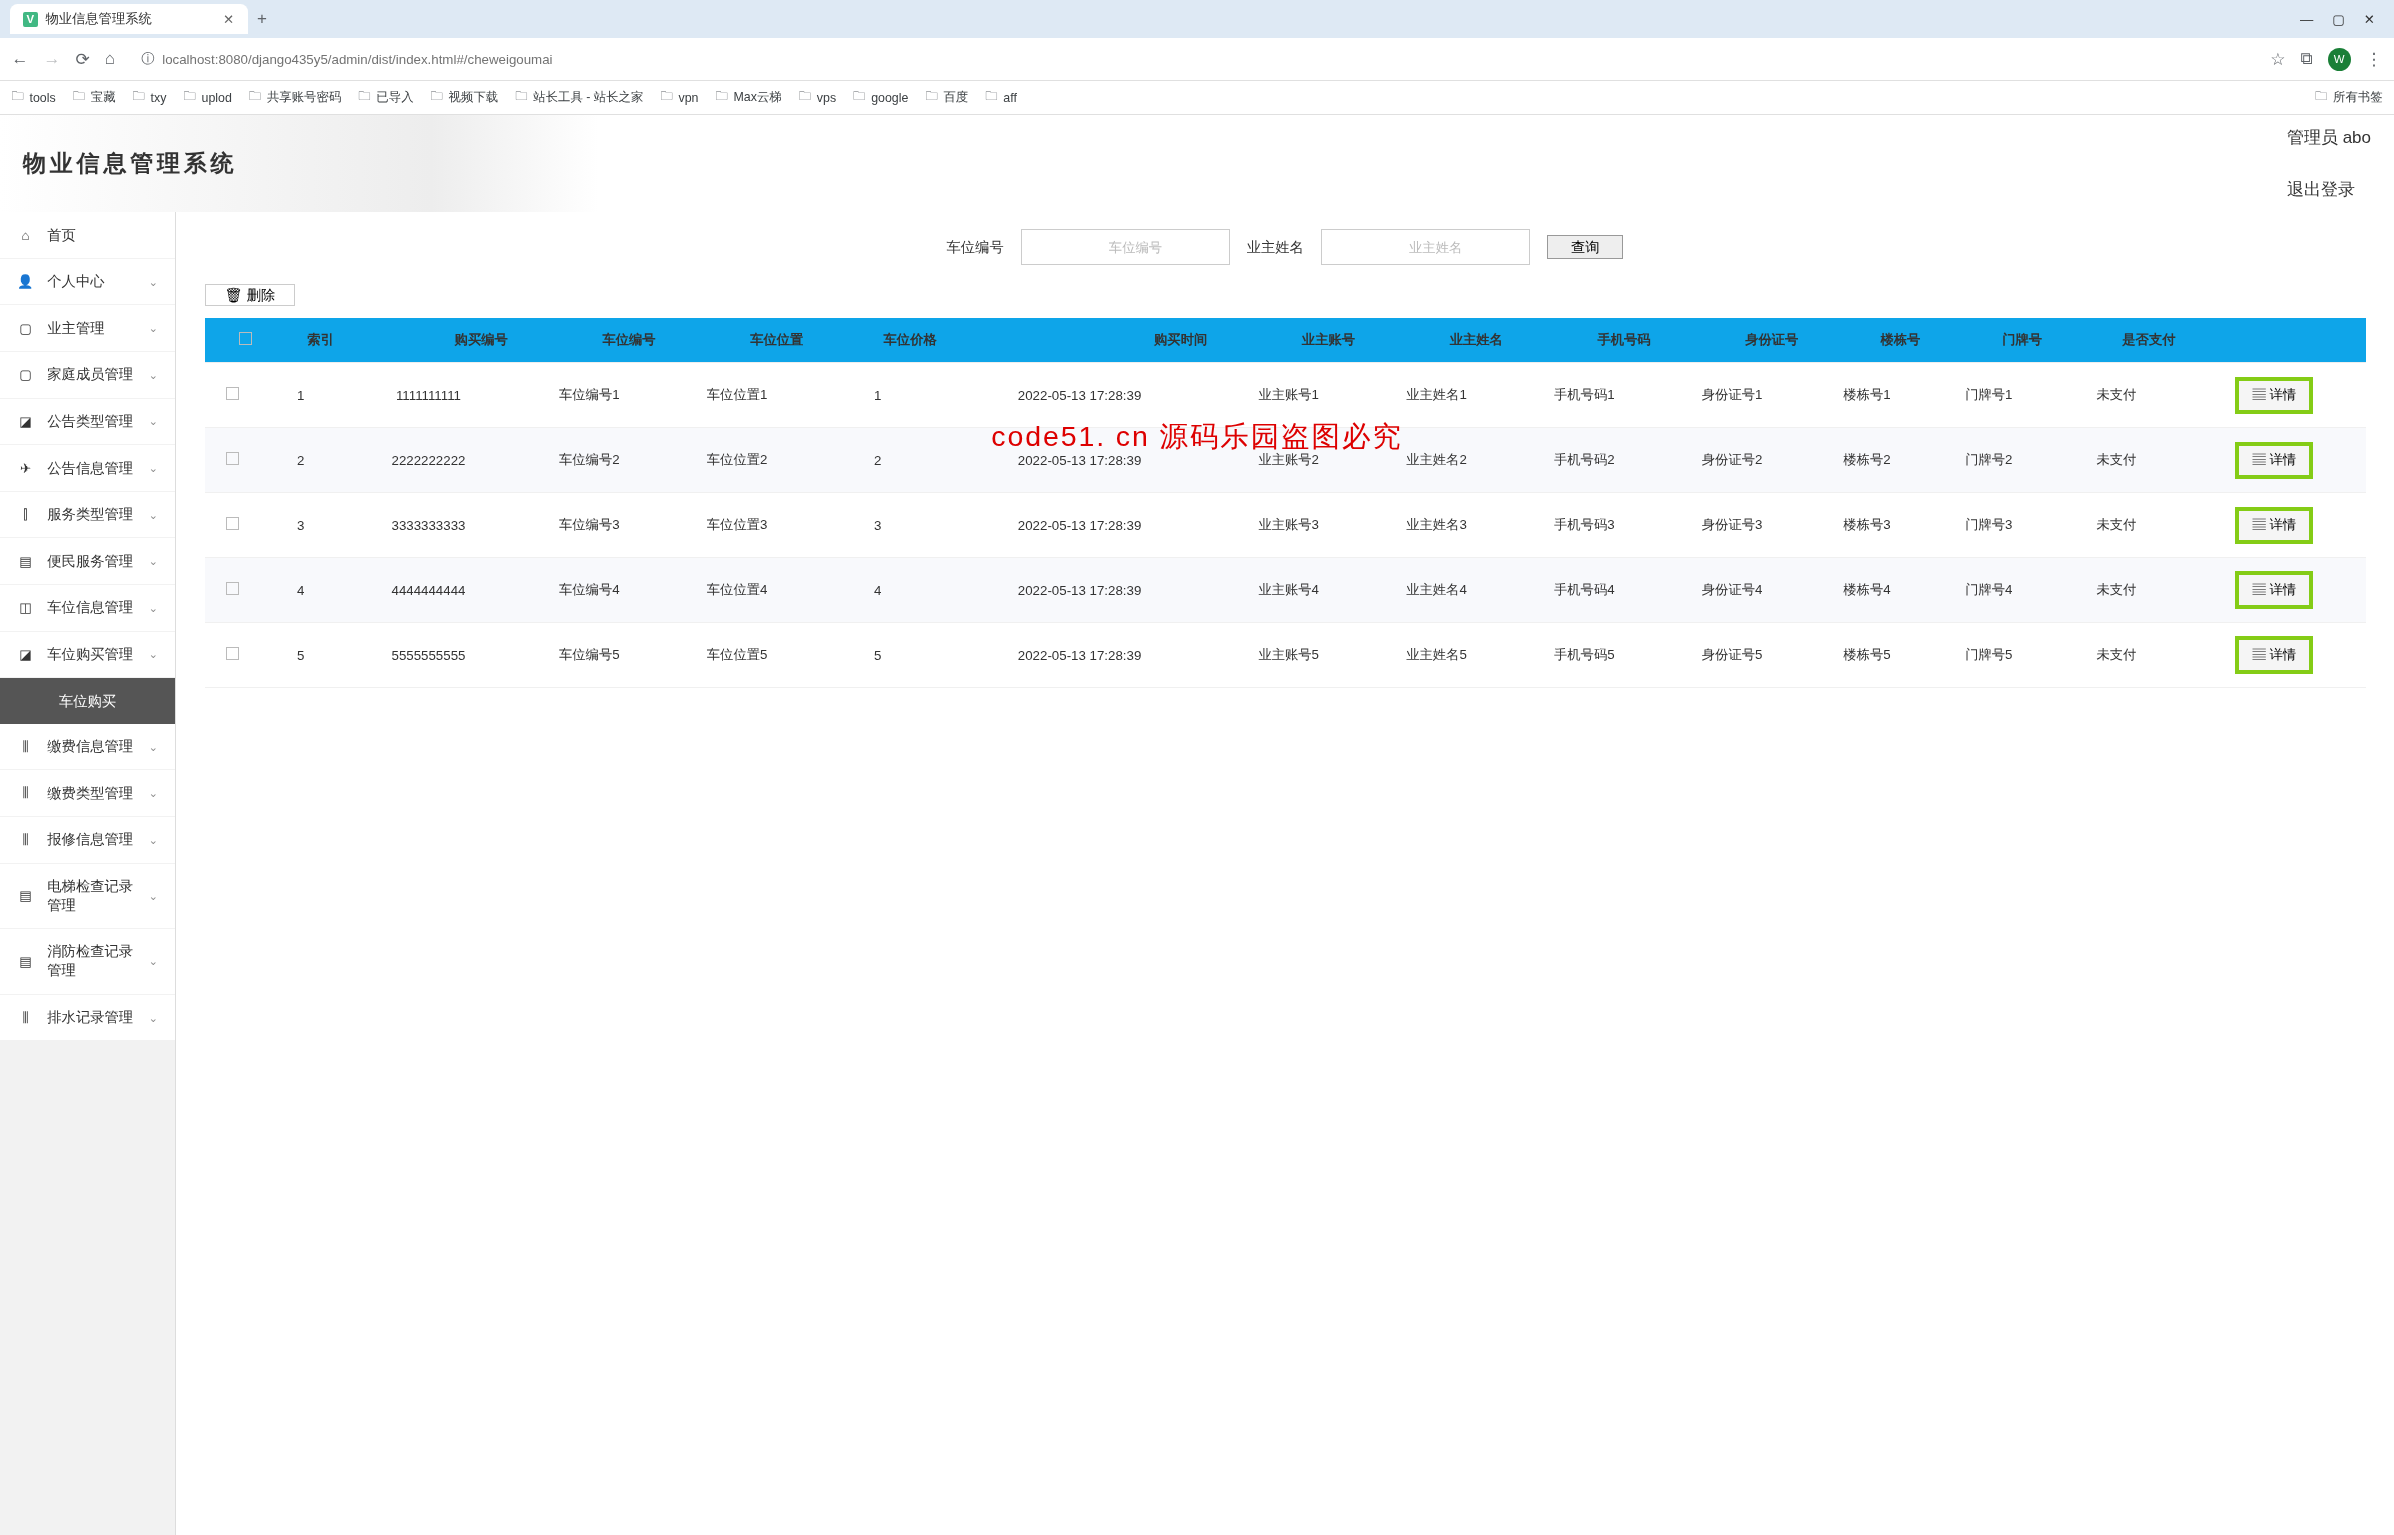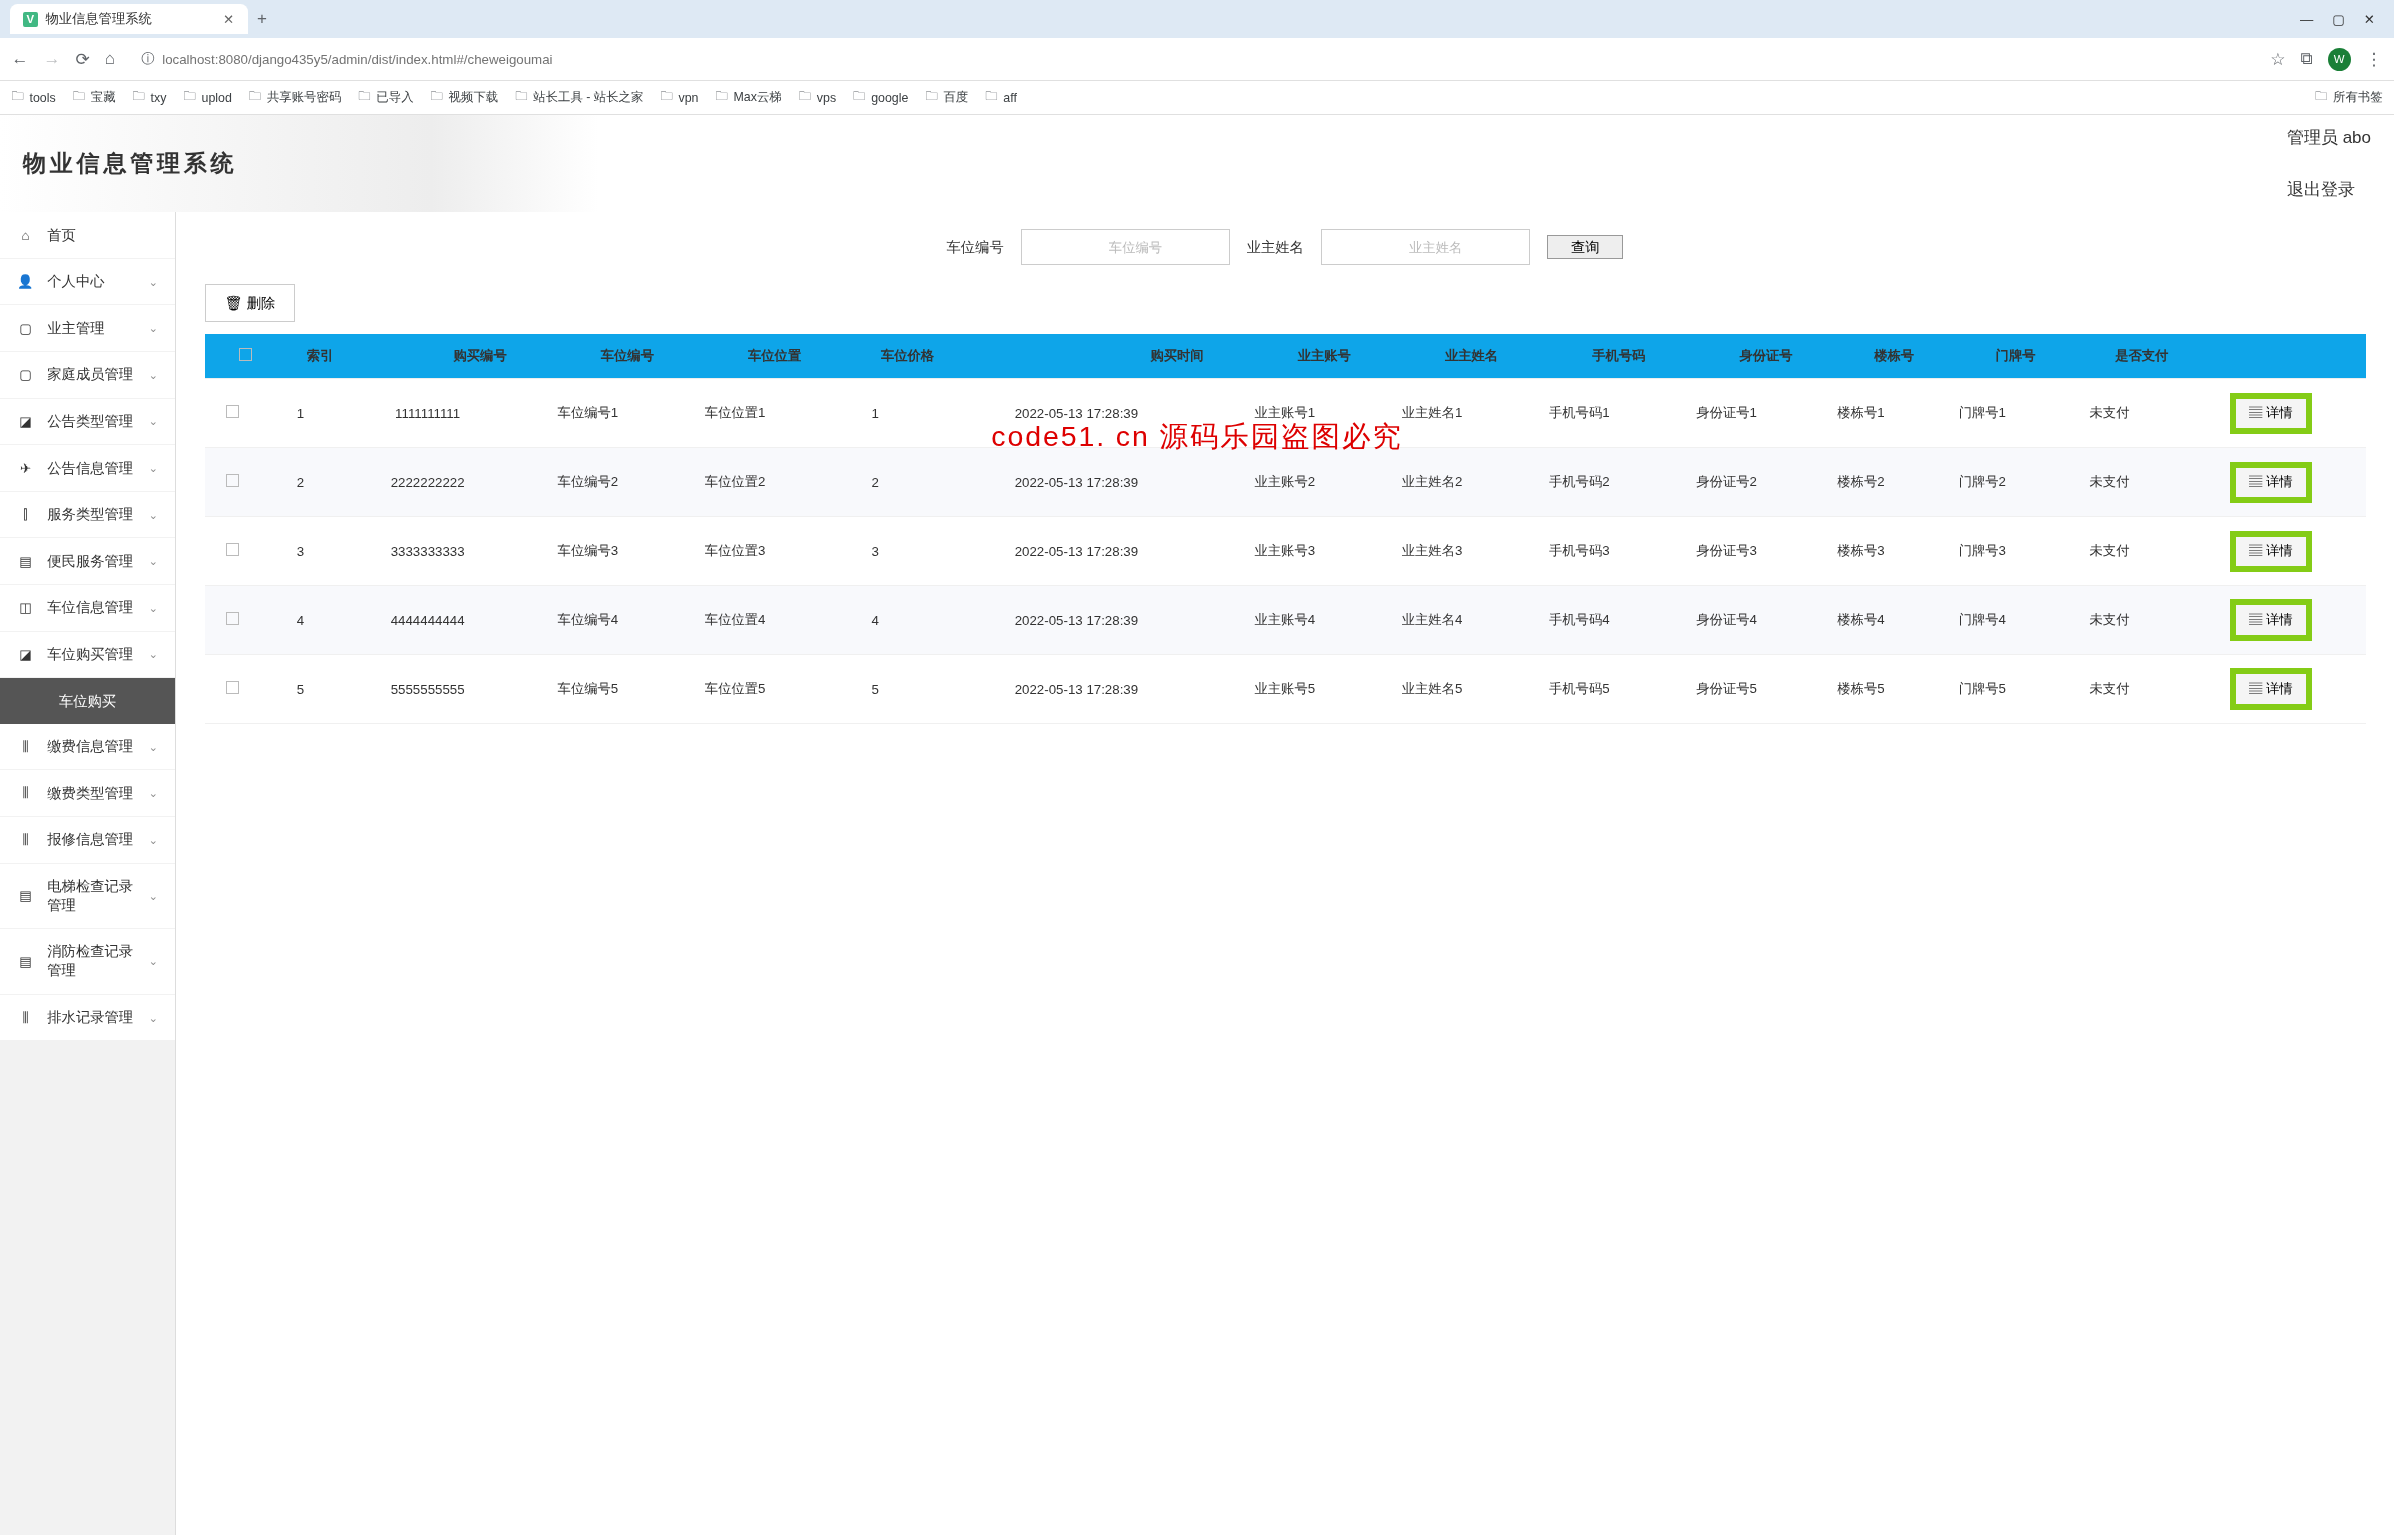--- a/index.html
+++ b/index.html
@@ -40,28 +40,28 @@
 .breadcrumb .sep { margin: 0 9.5px; color: #999; }
 .breadcrumb .cur { color: #666; }
 
 .search-bar { display: flex; align-items: center; justify-content: center; gap: 17px; margin-bottom: 19px; }
 .search-label { font-size: 14.3px; }
 .search-input { width: 209px; height: 36px; border: 1px solid #ccc; padding: 0 9.5px 0 30px; font-size: 13.3px; position: relative; }
 .search-wrap { position: relative; }
 .search-wrap::before { content: "⌕"; position: absolute; left: 9.5px; top: 7.6px; color: #bbb; font-size: 15px; }
 .btn-query { height: 24px; padding: 0 23px; border: 1.9px solid #999; background: #eee; cursor: pointer; font-size: 14.3px; }
 
-.btn-delete { height: 38px; padding: 0 19px; border: 1px solid #ccc; background: #fff; cursor: pointer; font-size: 14.3px; margin-bottom: 11.4px; }
+.btn-delete { height: 22px; padding: 0 19px; border: 1px solid #ccc; background: #fff; cursor: pointer; font-size: 14.3px; margin-bottom: 11.4px; }
 
 .table { width: 100%; border-collapse: collapse; }
 .table th { padding: 13.3px 7.6px; text-align: right; font-weight: bold; font-size: 13.3px; border-bottom: 1px solid #eee; background: #0ea5e9; }
 .table td { padding: 13.3px 7.6px; text-align: center; font-size: 13.3px; border-bottom: 1px solid #f0f0f0; }
 .table tr.striped td { background: #f8f9fc; }
 .ckbox { width: 13.3px; height: 13.3px; border: 1px solid #bbb; display: inline-block; }
-.btn-detail { padding: 5.7px 13.3px; border: 6px solid #84cc16; background: #f5f5f5; cursor: pointer; display: inline-flex; align-items: center; gap: 3.8px; }
+.btn-detail { padding: 5.7px 13.3px; border: 4px solid #84cc16; background: #f5f5f5; cursor: pointer; display: inline-flex; align-items: center; gap: 3.8px; }
 .wm-red { position: fixed; top: 418px; left: 50%; transform: translateX(-50%); color: #d00; font-size: 28.5px; z-index: 50; pointer-events: none; letter-spacing: 1.9px; }
 input::placeholder { color: #bbb; text-align: center; }
 </style>
 </head>
 <body>
 
 <div class="browser-chrome">
   <div class="browser-tab">
     <span class="favicon">V</span>
     <span>物业信息管理系统</span>

